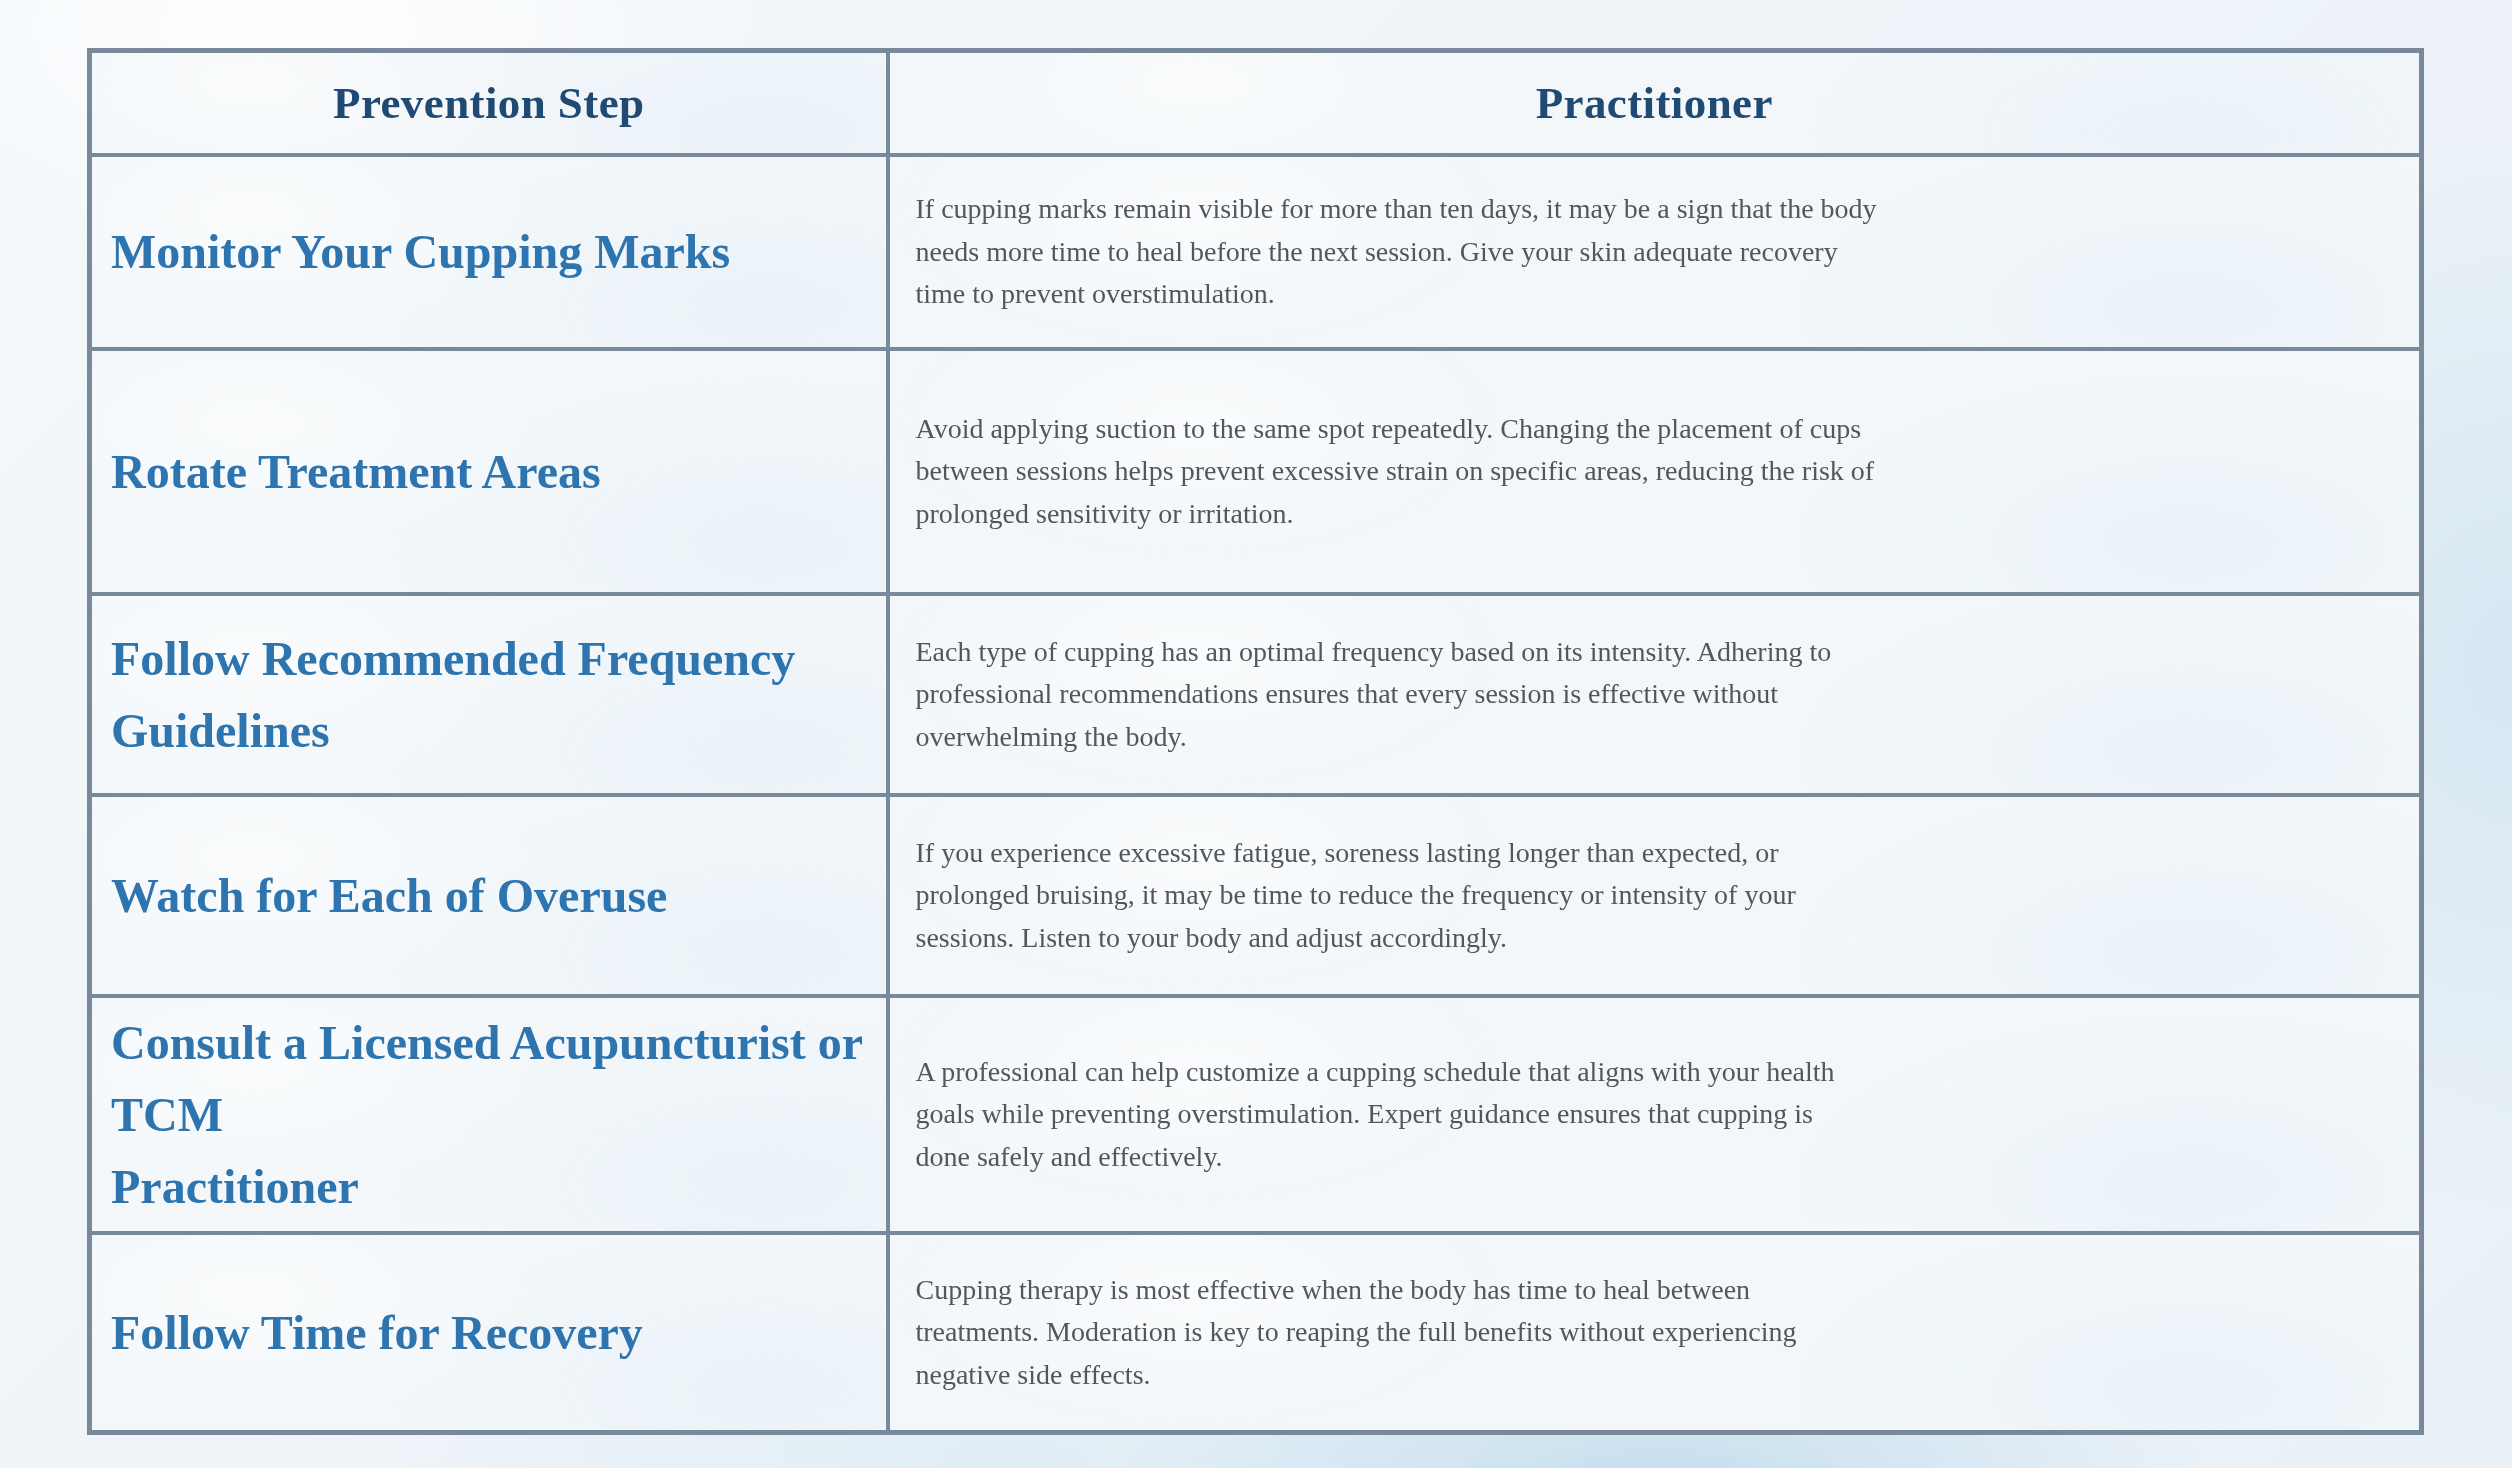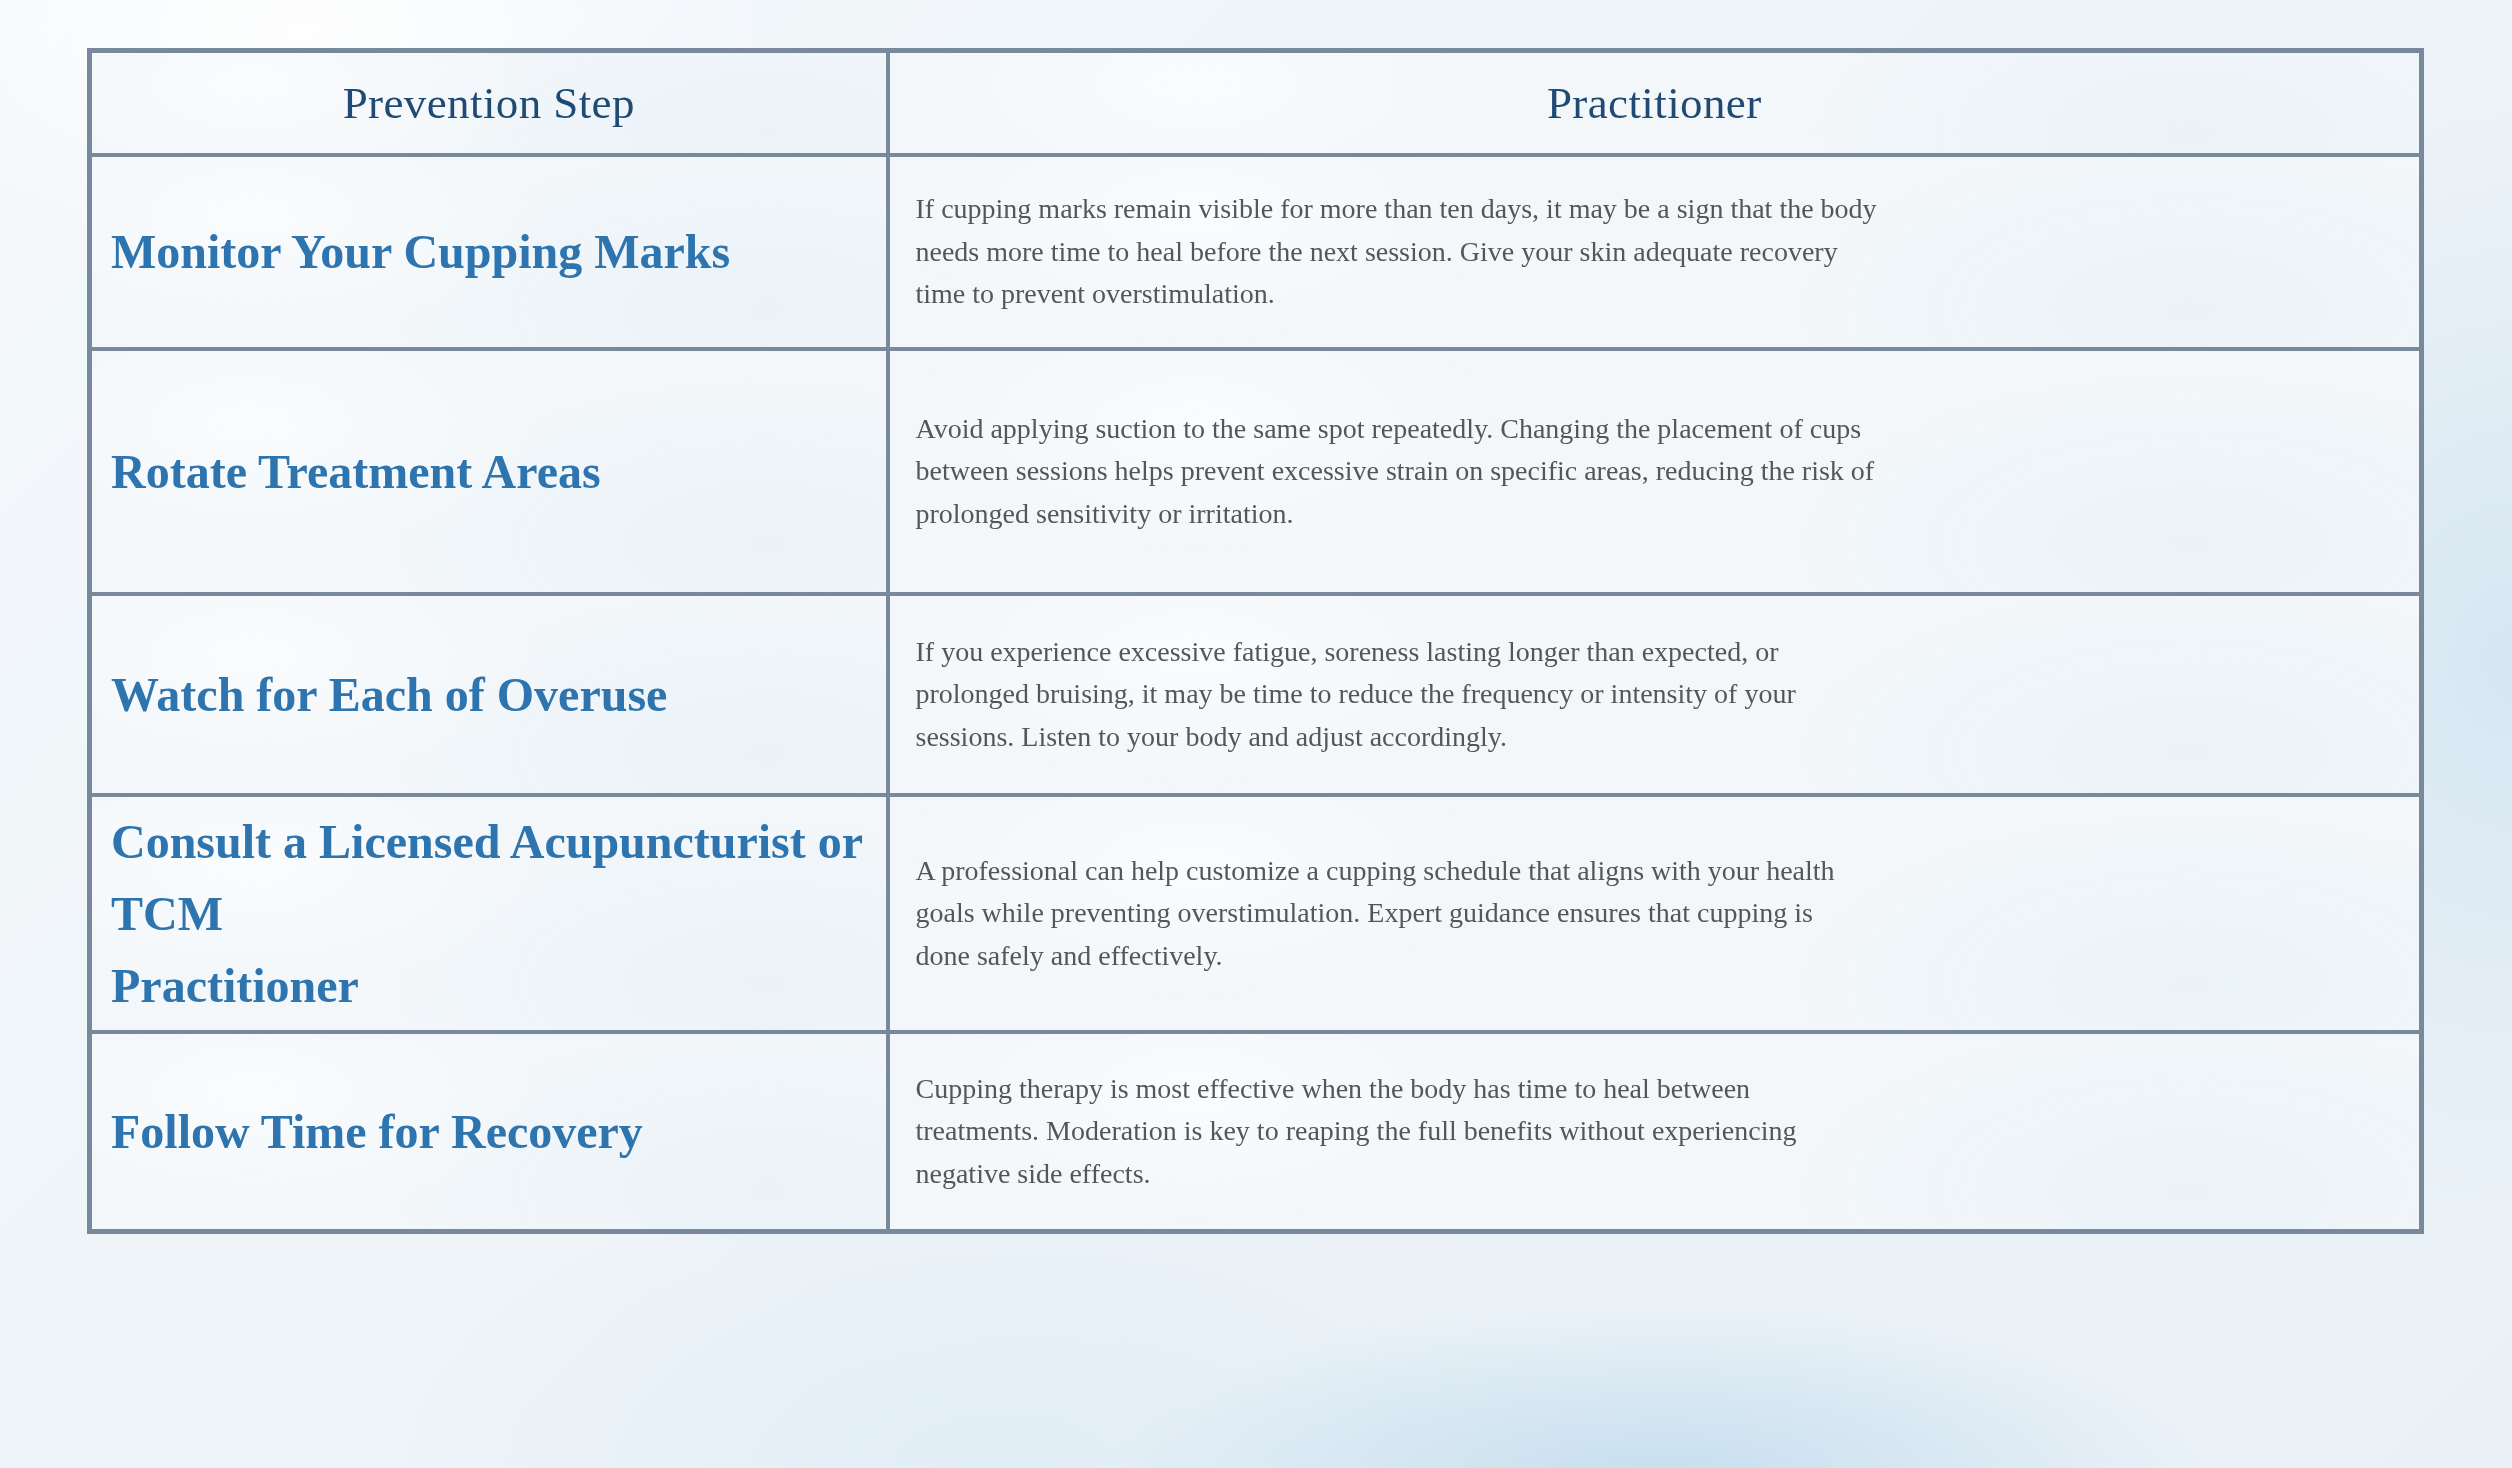--- a/index.html
+++ b/index.html
@@ -41,21 +41,21 @@
     vertical-align: middle;
     background-color: #f3f7fa;
     background-image:
       radial-gradient(ellipse 436px 192px at 20% 30%, rgba(255,255,255,0.55), rgba(255,255,255,0) 70%),
       radial-gradient(ellipse 523px 227px at 85% 80%, rgba(226,238,246,0.5), rgba(226,238,246,0) 75%);
   }
 
   th.hdr {
     height: 98px;
     text-align: center;
-    font-weight: normal;
+    font-weight: bold;
     font-size: 45px;
     color: #1f4a73;
     letter-spacing: 0.4px;
   }
 
   td.step {
     padding: 8.7px 17.4px 8.7px 19px;
     font-weight: bold;
     font-size: 48px;
     line-height: 1.5;
@@ -99,20 +99,27 @@
         <td class="desc">If cupping marks remain visible for more than ten days, it may be a sign that the body
 needs more time to heal before the next session. Give your skin adequate recovery
 time to prevent overstimulation.</td>
       </tr>
       <tr class="r2">
         <td class="step">Rotate Treatment Areas</td>
         <td class="desc">Avoid applying suction to the same spot repeatedly. Changing the placement of cups
 between sessions helps prevent excessive strain on specific areas, reducing the risk of
 prolonged sensitivity or irritation.</td>
       </tr>
+      <tr class="r3">
+        <td class="step">Follow Recommended Frequency
+Guidelines</td>
+        <td class="desc">Each type of cupping has an optimal frequency based on its intensity. Adhering to
+professional recommendations ensures that every session is effective without
+overwhelming the body.</td>
+      </tr>
       <tr class="r4">
         <td class="step">Watch for Each of Overuse</td>
         <td class="desc">If you experience excessive fatigue, soreness lasting longer than expected, or
 prolonged bruising, it may be time to reduce the frequency or intensity of your
 sessions. Listen to your body and adjust accordingly.</td>
       </tr>
       <tr class="r5">
         <td class="step">Consult a Licensed Acupuncturist or TCM
 Practitioner</td>
         <td class="desc">A professional can help customize a cupping schedule that aligns with your health

